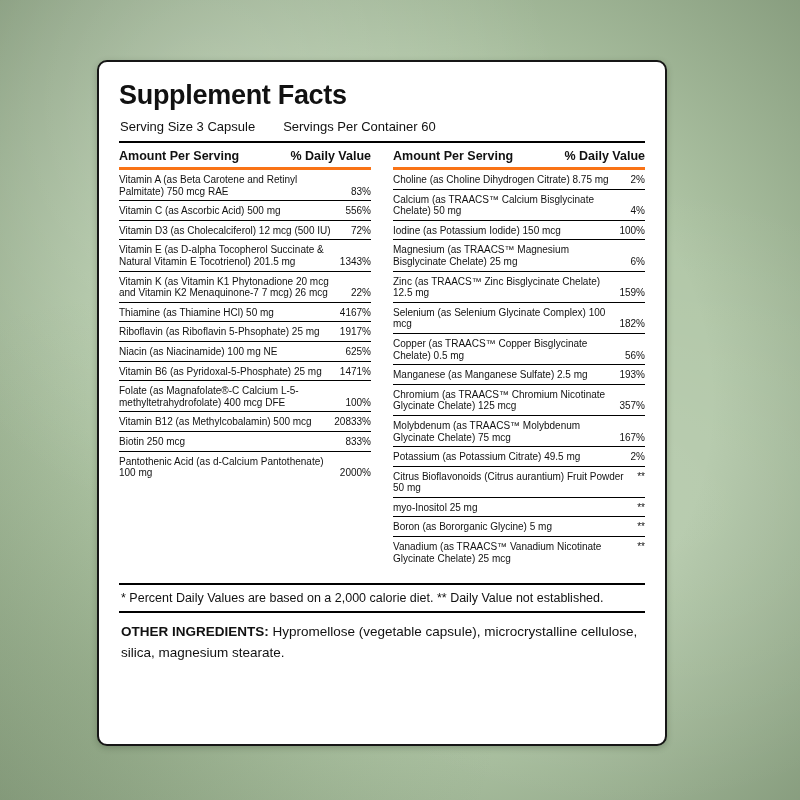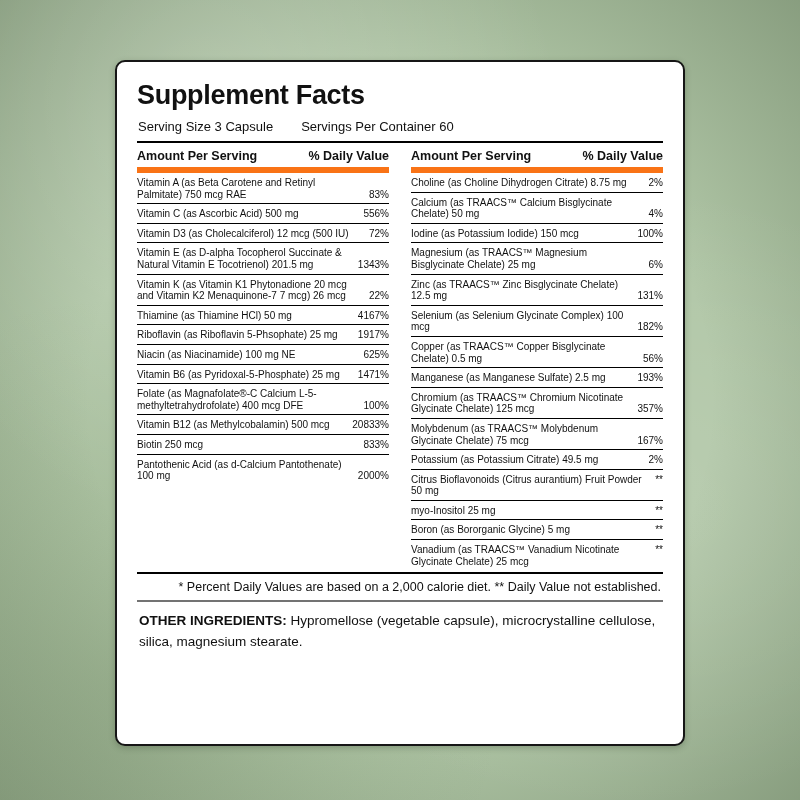--- a/index.html
+++ b/index.html
@@ -14,21 +14,21 @@
     background:
       radial-gradient(ellipse at 28% 18%, rgba(255,255,255,0.20), transparent 42%),
       radial-gradient(ellipse at 78% 62%, rgba(255,255,255,0.12), transparent 45%),
       radial-gradient(ellipse at 15% 85%, rgba(90,115,75,0.18), transparent 40%),
       radial-gradient(circle at 50% 50%, rgba(0,0,0,0) 55%, rgba(45,65,38,0.30) 100%),
       #b0c6a6;
     overflow: hidden;
   }
   .panel {
     position: absolute;
-    left: 115px; top: 60px;
+    left: 97px; top: 60px;
     width: 570px; min-height: 686px;
     box-sizing: border-box;
     background: #ffffff;
     border: 2px solid #161616;
     border-radius: 10px;
     padding: 16px 20px 14px 20px;
     box-shadow: 0 2px 6px rgba(30,45,25,0.25);
   }
   .sf-title {
     font-size: 27px;
@@ -44,42 +44,41 @@
   }
   .rule { height: 2px; background: #000; }
   .columns { display: flex; gap: 22px; }
   .col { flex: 1 1 0; min-width: 0; }
   .col-header {
     display: flex;
     justify-content: space-between;
     font-weight: 700;
     font-size: 12.5px;
     padding: 6px 0 4px 0;
-    border-bottom: 6px solid #f97316;
+    border-bottom: 3px solid #f97316;
   }
   .row {
     display: flex;
     justify-content: space-between;
     align-items: flex-end;
     font-size: 10px;
     line-height: 1.16;
     padding: 4px 0 3px 0;
     border-bottom: 1px solid #000;
   }
   .row:last-child { border-bottom: none; justify-content: flex-end; }
   .row.top-val { align-items: flex-start; }
   .row-name { flex: 1 1 auto; padding-right: 6px; }
   .row-value { flex: 0 0 auto; white-space: nowrap; }
   .footnote {
     border-top: 2px solid #000;
-    border-bottom: 2px solid #737373;
+    border-bottom: 2px solid #000000;
     padding: 6px 2px 6px 2px;
     font-size: 12.5px;
-    margin-top: 2px;
-    text-align: right;
+    margin-top: 16px;
   }
   .other {
     padding: 9px 2px 2px 2px;
     font-size: 13.5px;
     line-height: 1.5;
   }
   .other .oi-label { font-weight: 700; }
 </style>
 </head>
 <body>
@@ -191,21 +190,21 @@
     <div class="row-value">100%</div>
   </div>
 
   <div class="row">
     <div class="row-name">Magnesium (as TRAACS™ Magnesium Bisglycinate Chelate) 25 mg</div>
     <div class="row-value">6%</div>
   </div>
 
   <div class="row">
     <div class="row-name">Zinc (as TRAACS™ Zinc Bisglycinate Chelate) 12.5 mg</div>
-    <div class="row-value">131%</div>
+    <div class="row-value">159%</div>
   </div>
 
   <div class="row">
     <div class="row-name">Selenium (as Selenium Glycinate Complex) 100 mcg</div>
     <div class="row-value">182%</div>
   </div>
 
   <div class="row">
     <div class="row-name">Copper (as TRAACS™ Copper Bisglycinate Chelate) 0.5 mg</div>
     <div class="row-value">56%</div>

